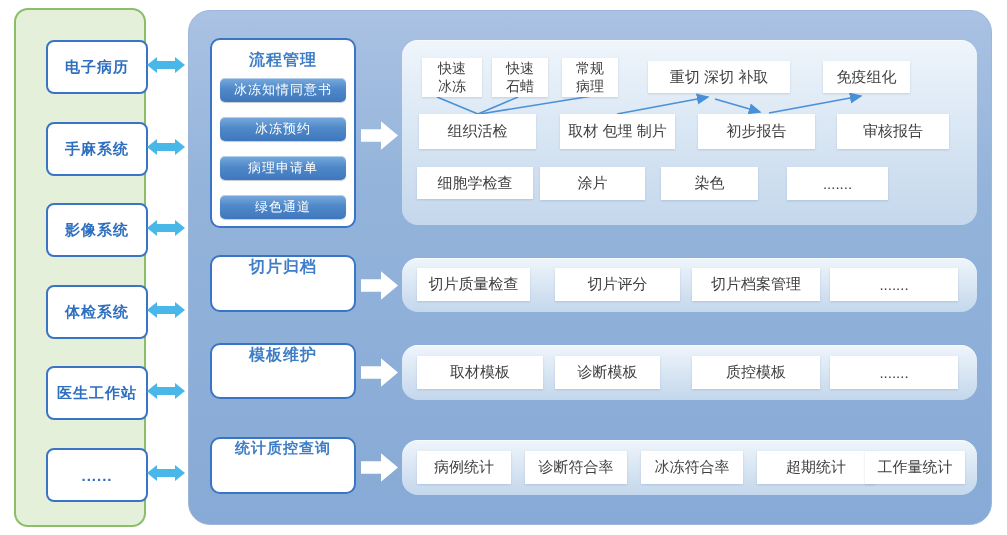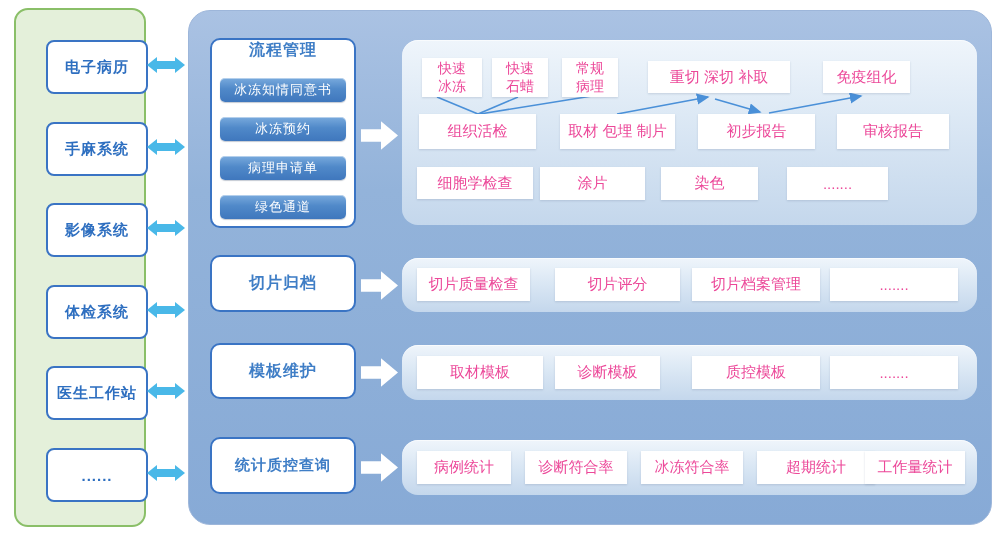--- a/index.html
+++ b/index.html
@@ -32,21 +32,21 @@
   
   .label-box{
     position:absolute;left:210px;width:146px;
     background:#ffffff;border:2px solid #3a74c4;border-radius:10px;
     box-sizing:border-box;
   }
   .section-title{
     width:100%;text-align:center;color:#3f7ec6;font-weight:bold;font-size:16px;
     letter-spacing:1px;
   }
-  .label-box.small{display:flex;align-items:center;justify-content:center;}
+  .label-box.small{display:flex;align-items:flex-start;justify-content:center;}
   .pill-btn{
     position:absolute;left:8px;right:8px;height:24px;border-radius:5px;
     background:linear-gradient(180deg,#79aadd 0%,#5089c9 45%,#3f77bd 100%);
     box-shadow:inset 0 1px 0 rgba(255,255,255,.45),0 1px 1px rgba(60,80,110,.3);
     display:flex;align-items:center;justify-content:center;
     color:#ffffff;font-size:13px;letter-spacing:1px;
   }
   
   .block-arrow{
     position:absolute;left:361px;width:37px;height:31px;background:#ffffff;
@@ -54,21 +54,21 @@
     filter:drop-shadow(2px 2px 2px rgba(70,90,120,.4));
   }
   
   .flow-panel{
     position:absolute;left:402px;width:575px;border-radius:16px;
     background:linear-gradient(180deg,#eff5fb 0%,#dde9f5 40%,#c4d7ec 100%);
     box-shadow:inset 0 1px 0 rgba(255,255,255,.6);
   }
   .fbox{
     position:absolute;background:#ffffff;display:flex;align-items:center;justify-content:center;
-    color:#ec4899;font-size:15px;box-shadow:0 1px 2px rgba(100,120,150,.25);
+    color:#404040;font-size:15px;box-shadow:0 1px 2px rgba(100,120,150,.25);
     white-space:pre;
   }
   .fbox.two-line{flex-direction:column;font-size:14px;line-height:1.25;}
   .connectors{position:absolute;left:0;top:0;pointer-events:none;}
   .connectors line{stroke:#4a90d8;stroke-width:1.6;}
 </style>
 </head>
 <body>
 
 <div class="stage">
@@ -97,21 +97,21 @@
   <svg class="dbl-arrow" style="top:381px" viewBox="0 0 38 20">
       <path d="M0,10 L10,2 L10,6 L28,6 L28,2 L38,10 L28,18 L28,14 L10,14 L10,18 Z"></path>
     </svg>
   <svg class="dbl-arrow" style="top:463px" viewBox="0 0 38 20">
       <path d="M0,10 L10,2 L10,6 L28,6 L28,2 L38,10 L28,18 L28,14 L10,14 L10,18 Z"></path>
     </svg>
 
   <div class="main-panel"></div>
 
   <div class="label-box" style="top:38px;height:190px">
-    <div class="section-title" style="">流程管理</div>
+    <div class="section-title" style="margin-top:10px">流程管理</div>
     <div class="pill-btn" style="top:38px">冰冻知情同意书</div>
     <div class="pill-btn" style="top:77px">冰冻预约</div>
     <div class="pill-btn" style="top:116px">病理申请单</div>
     <div class="pill-btn" style="top:155px">绿色通道</div>
   </div>
 
   <div class="block-arrow" style="top:120px"></div>
   <div class="block-arrow" style="top:270px"></div>
   <div class="block-arrow" style="top:357px"></div>
   <div class="block-arrow" style="top:452px"></div>

